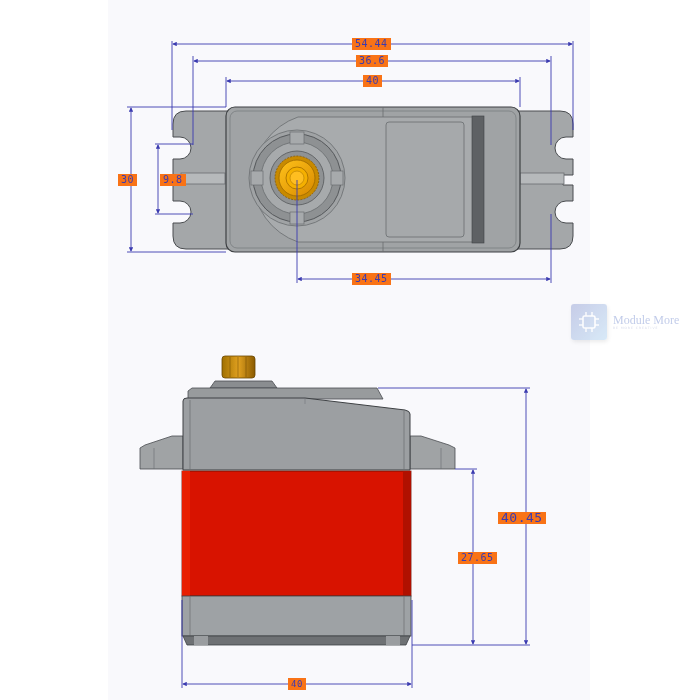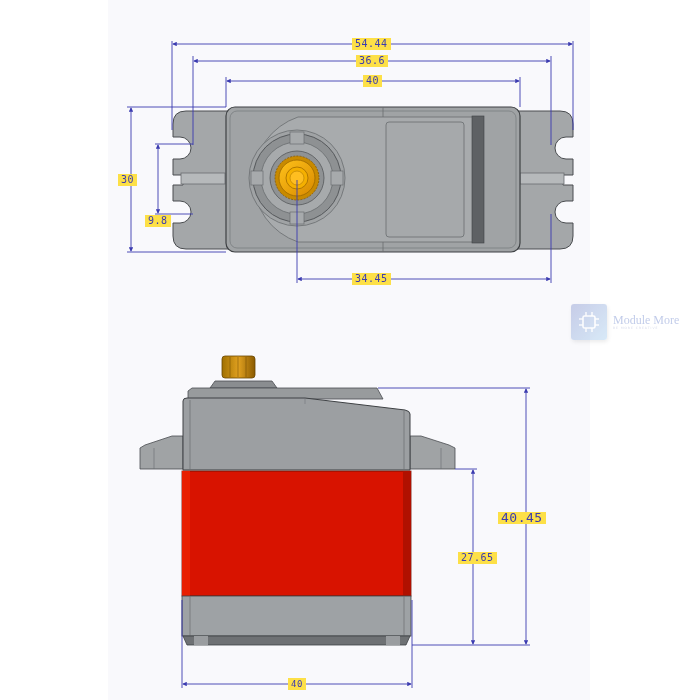--- a/index.html
+++ b/index.html
@@ -1,19 +1,19 @@
 <!DOCTYPE html>
 <html><head>
 <meta charset="utf-8">
 <style>
   html,body{margin:0;padding:0;background:#ffffff;}
   body{width:700px;height:700px;position:relative;overflow:hidden;font-family:"DejaVu Sans Mono","Liberation Mono",monospace;}
   .panel{position:absolute;left:108px;top:0;width:482px;height:700px;background:#f9f9fc;}
   svg.drawing{position:absolute;left:0;top:0;width:700px;height:700px;}
-  .dim-label{position:absolute;font-family:"DejaVu Sans Mono","Liberation Mono",monospace;font-size:10px;color:#3b3bb0;background:#fde047;padding:0 3px;line-height:12px;letter-spacing:0.5px;white-space:nowrap;}
+  .dim-label{position:absolute;font-family:"DejaVu Sans Mono","Liberation Mono",monospace;font-size:10px;color:#3b3bb0;background:#f97316;padding:0 3px;line-height:12px;letter-spacing:0.5px;white-space:nowrap;}
   .watermark{position:absolute;left:571px;top:304px;display:flex;align-items:center;opacity:0.55;}
   .wm-icon{width:36px;height:36px;border-radius:3px;background:linear-gradient(135deg,#9ea9d8,#b8d8f2);display:flex;align-items:center;justify-content:center;box-shadow:1px 2px 4px rgba(0,0,0,0.15);}
   .wm-text{margin-left:6px;display:flex;flex-direction:column;}
   .wm-name{font-family:Liberation Serif, serif;font-size:12px;color:#8fa2d8;line-height:11px;}
   .wm-tag{font-family:"DejaVu Sans","Liberation Sans",sans-serif;font-size:3px;color:#b0b8d8;letter-spacing:1px;}
 </style>
 </head>
 <body>
 
 <div class="panel"></div>
@@ -140,21 +140,21 @@
     <line x1="182" y1="600" x2="182" y2="688"></line>
     <line x1="412" y1="600" x2="412" y2="688"></line>
     <line x1="183" y1="684" x2="411" y2="684" marker-start="url(#arr)" marker-end="url(#arr)"></line>
   </g>
 </svg>
 
 <span class="dim-label" style="left:352px;top:38px;">54.44</span>
 <span class="dim-label" style="left:356px;top:55px;">36.6</span>
 <span class="dim-label" style="left:363px;top:75px;">40</span>
 <span class="dim-label" style="left:118px;top:174px;">30</span>
-<span class="dim-label" style="left:145px;top:174px;margin-top:41px;">9.8</span>
+<span class="dim-label" style="left:160px;top:174px;">9.8</span>
 <span class="dim-label" style="left:352px;top:273px;text-align:right;">34.45</span>
 <span class="dim-label" style="left:498px;top:512px;font-size:13px;text-align:right;">40.45</span>
 <span class="dim-label" style="left:458px;top:552px;font-size:10px;">27.65</span>
 <span class="dim-label" style="left:288px;top:678px;font-size:9px;">40</span>
 
 <div class="watermark">
   <div class="wm-icon">
     <svg width="24" height="24" viewBox="0 0 24 24">
       <rect x="6" y="6" width="12" height="12" rx="1.5" fill="none" stroke="#ffffff" stroke-width="1.6"></rect>
       <g stroke="#ffffff" stroke-width="1.4">

